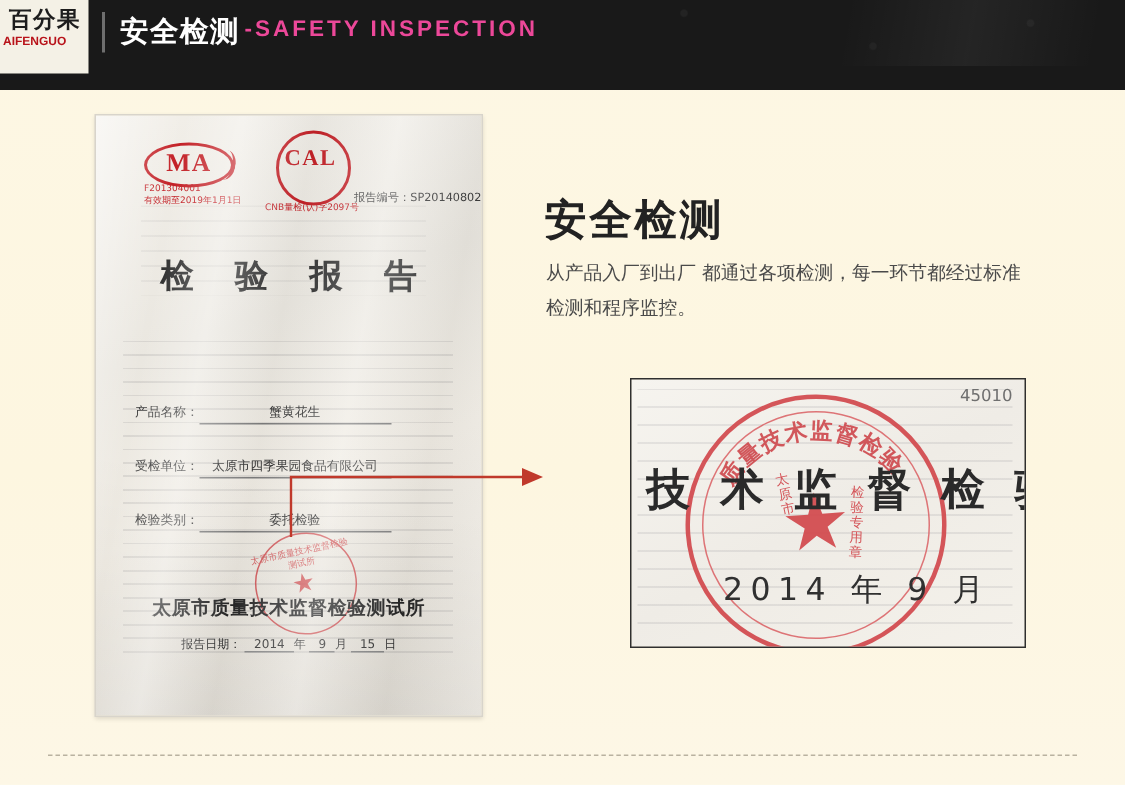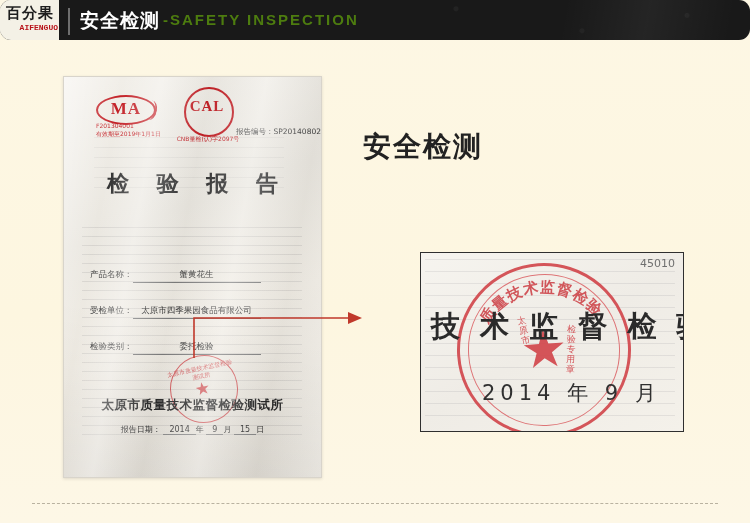--- a/index.html
+++ b/index.html
@@ -18,24 +18,23 @@
     width: 750px;
     height: 523px;
     background: linear-gradient(180deg, #fdf7e4 0%, #fdf6e0 60%, #fdf7e6 100%);
     overflow: hidden;
   }
 
   
   .topbar {
     position: absolute;
     left: 0; top: 0;
-    width: 750px; height: 40px;
+    width: 750px; height: 60px;
     background: #191919;
     overflow: hidden;
-    border-radius: 11px;
   }
   .topbar-texture {
     position: absolute;
     right: 0; top: 0;
     width: 420px; height: 44px;
     background:
       radial-gradient(circle at 30% 20%, rgba(255,255,255,0.045) 0 2px, transparent 3px),
       radial-gradient(circle at 60% 70%, rgba(255,255,255,0.035) 0 2px, transparent 3px),
       radial-gradient(circle at 85% 35%, rgba(255,255,255,0.04) 0 2px, transparent 3px),
       linear-gradient(100deg, rgba(255,255,255,0.00) 55%, rgba(255,255,255,0.05) 75%, rgba(255,255,255,0.00) 95%);
@@ -61,22 +60,22 @@
     font-family: "DejaVu Sans", sans-serif;
   }
   .logo-en {
     position: absolute;
     left: 2px; top: 23px;
     width: 56px;
     font-size: 8px;
     font-weight: bold;
     letter-spacing: 0px;
     color: #b8131a;
-    text-align: right;
-    font-family: Liberation Mono, monospace;
+    text-align: left;
+    font-family: Liberation Sans, sans-serif;
   }
   .divider-v {
     position: absolute;
     left: 68px; top: 8px;
     width: 2px; height: 27px;
     background: #6e6e6e;
   }
   .title-cn {
     position: absolute;
     left: 80px; top: 8px;
@@ -84,21 +83,21 @@
     font-weight: bold;
     color: #ffffff;
     letter-spacing: 1px;
     font-family: "DejaVu Sans", sans-serif;
   }
   .title-en {
     position: absolute;
     left: 163px; top: 11px;
     font-size: 15px;
     font-weight: bold;
-    color: #4d7c0f;
+    color: #ec4899;
     letter-spacing: 2px;
     font-family: "Liberation Sans", sans-serif;
   }
 
   
   .cert {
     position: absolute;
     left: 63px; top: 76px;
     width: 257px; height: 400px;
     background: linear-gradient(160deg, #f2efe9 0%, #eae7e0 35%, #f0ece4 60%, #e6e2da 100%);
@@ -502,20 +501,21 @@
   </div>
 
   <div class="arrow">
     <svg width="175" height="62" viewBox="0 0 175 62">
       <path d="M4 60 L4 20 L158 20" fill="none" stroke="#c0392b" stroke-width="1.6"></path>
       <path d="M158 14 L172 20 L158 26 Z" fill="#c0392b"></path>
     </svg>
   </div>
 
   <div class="rt-title">安全检测</div>
+  <div class="rt-body">从产品入厂到出厂 都通过各项检测，每一环节都经过标准检测和程序监控。</div>
 
   <div class="zoom">
     <div class="zoom-lines"></div>
     <div class="zoom-code">45010</div>
 
     <div class="big-seal">
       <div class="big-seal-inner"></div>
       <svg class="seal-arc" viewBox="0 0 168 168">
         <defs>
           <path id="arcpath" d="M 18 92 A 66 66 0 0 1 150 92" fill="none"></path>

